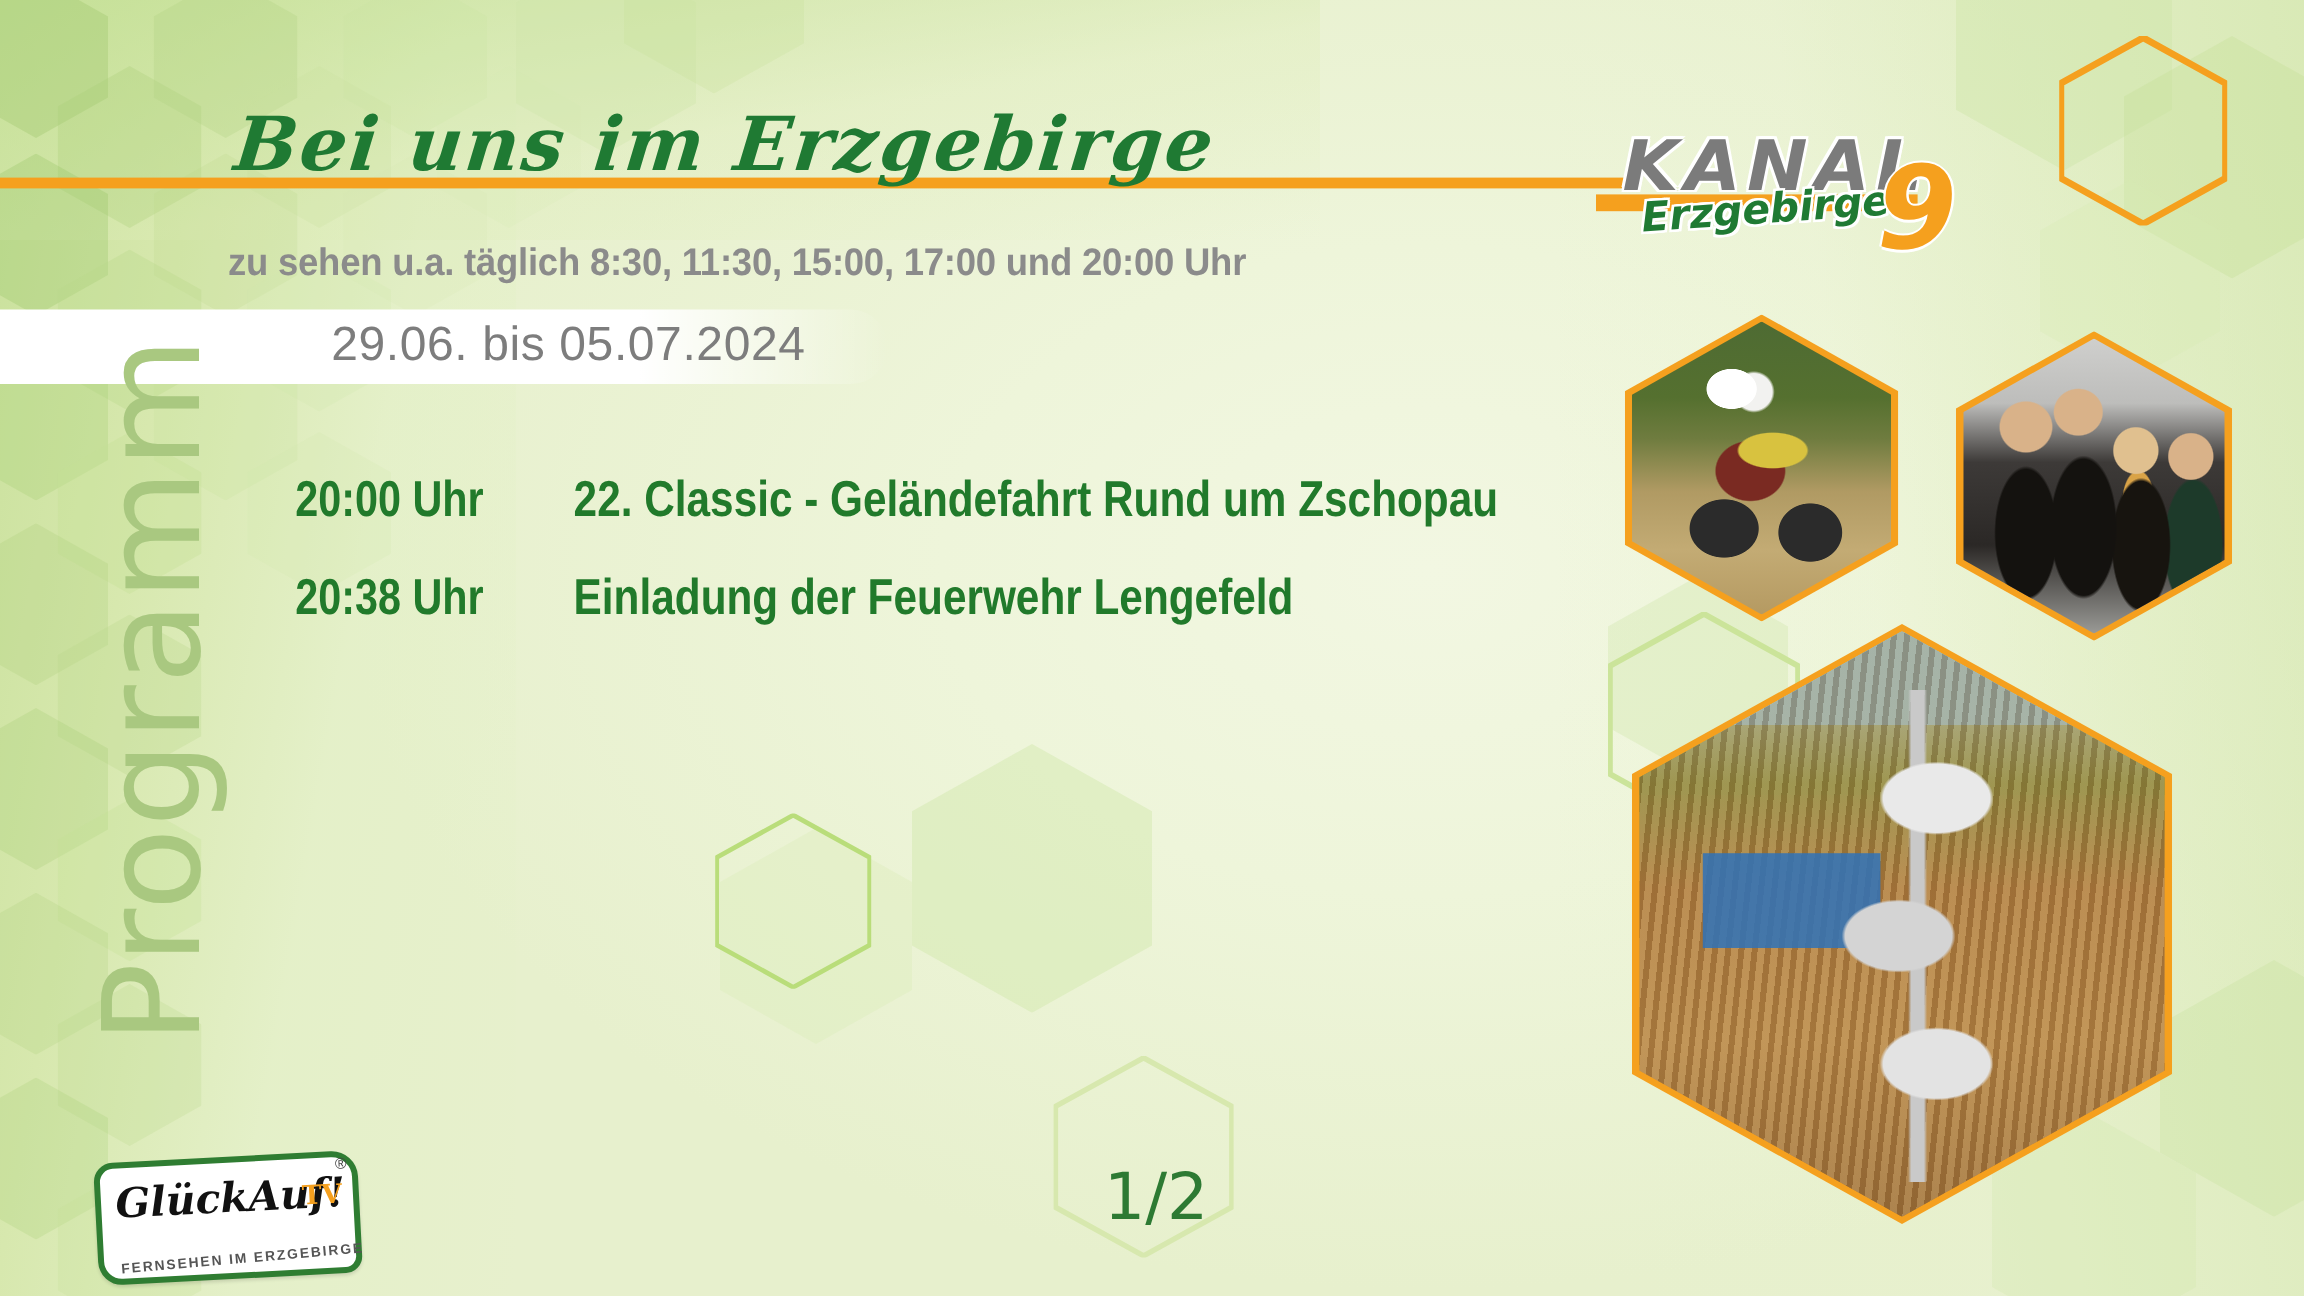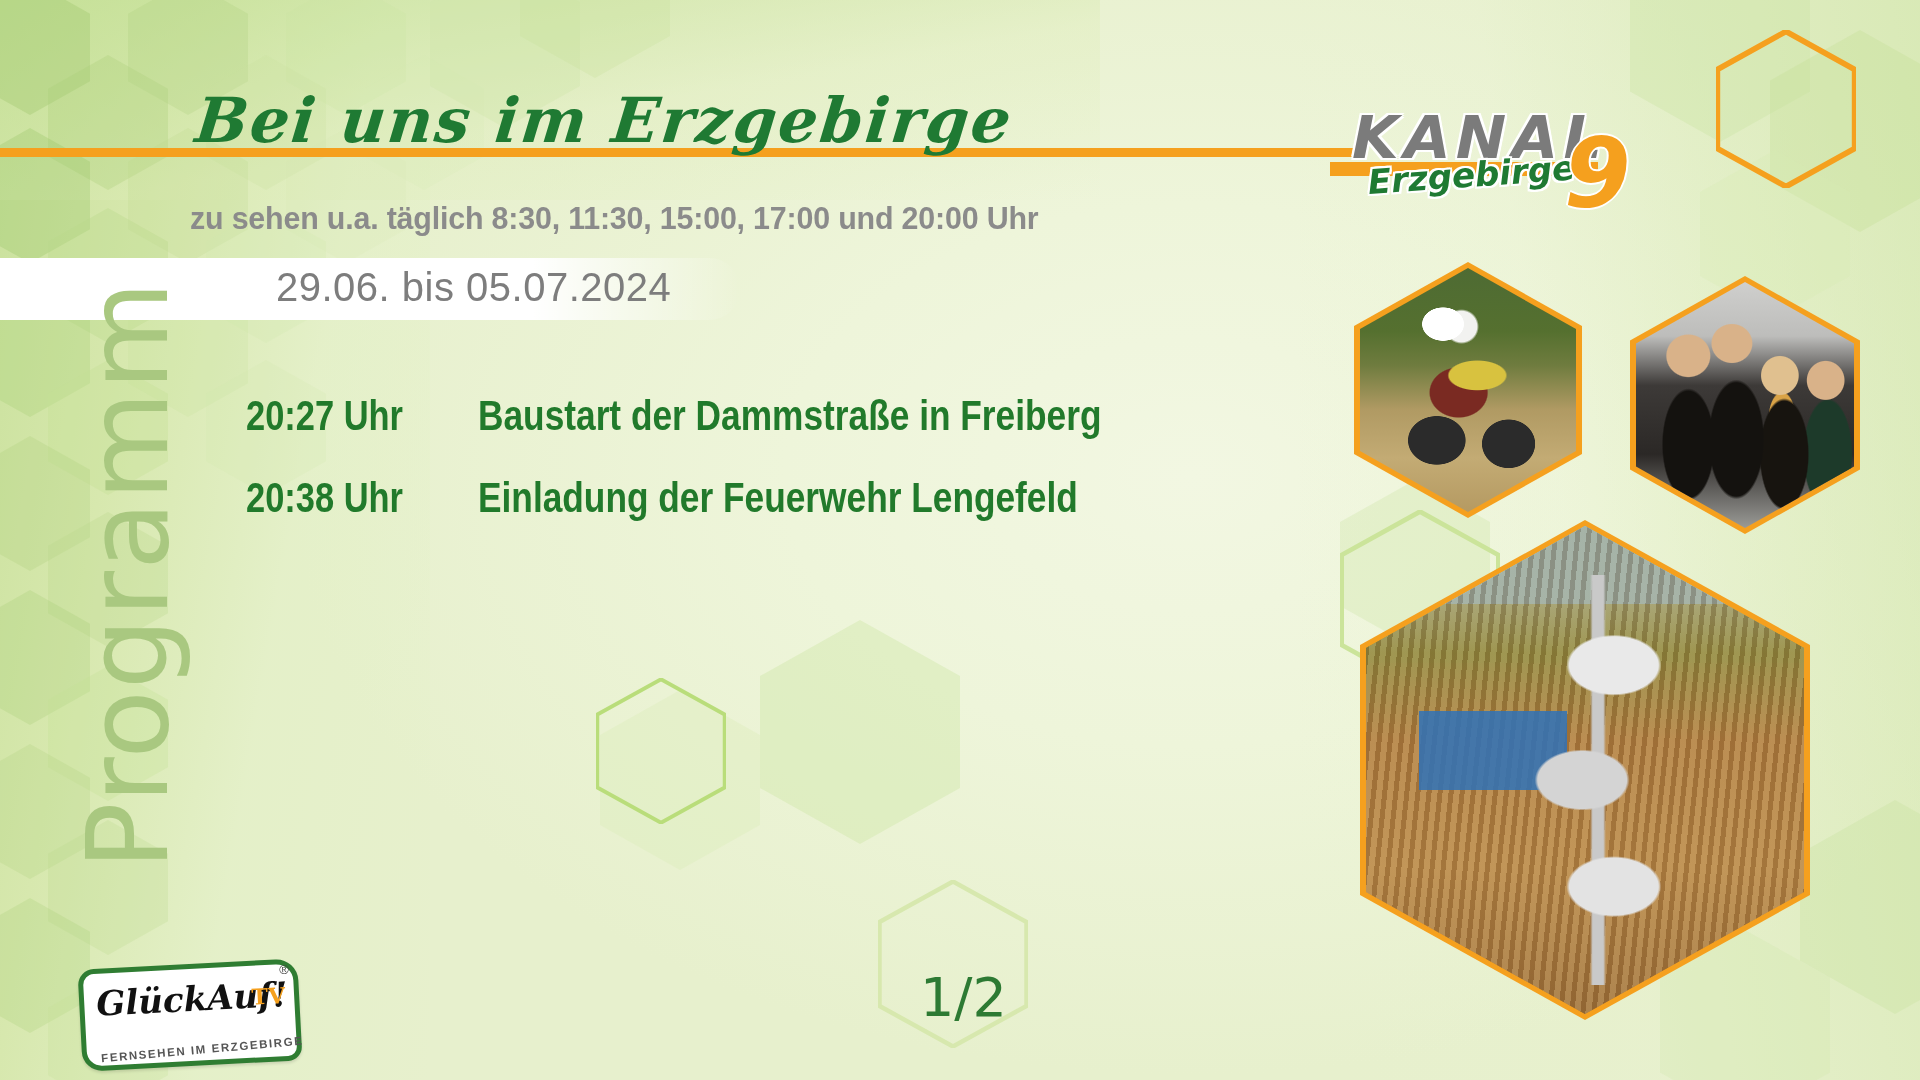--- a/index.html
+++ b/index.html
@@ -437,22 +437,22 @@
   <div class="title">Bei uns im Erzgebirge</div>
   <div class="subtitle">zu sehen u.a. täglich 8:30, 11:30, 15:00, 17:00 und 20:00 Uhr</div>
 
   <div class="datebadge"></div>
   <div class="datetext">29.06. bis 05.07.2024</div>
 
   <div class="programm">Programm</div>
 
   <div class="list">
     <div class="row">
-      <div class="time">20:27 Uhr</div>
-      <div class="titletext"> Baustart der Dammstraße in Freiberg</div>
+      <div class="time">20:00 Uhr</div>
+      <div class="titletext">22. Classic - Geländefahrt Rund um Zschopau</div>
     </div>
     <div class="row">
       <div class="time">20:38 Uhr</div>
       <div class="titletext">Einladung der Feuerwehr Lengefeld</div>
     </div>
   </div>
 
   <div class="pageind">1/2</div>
 
   <div class="kanal-wrap">

